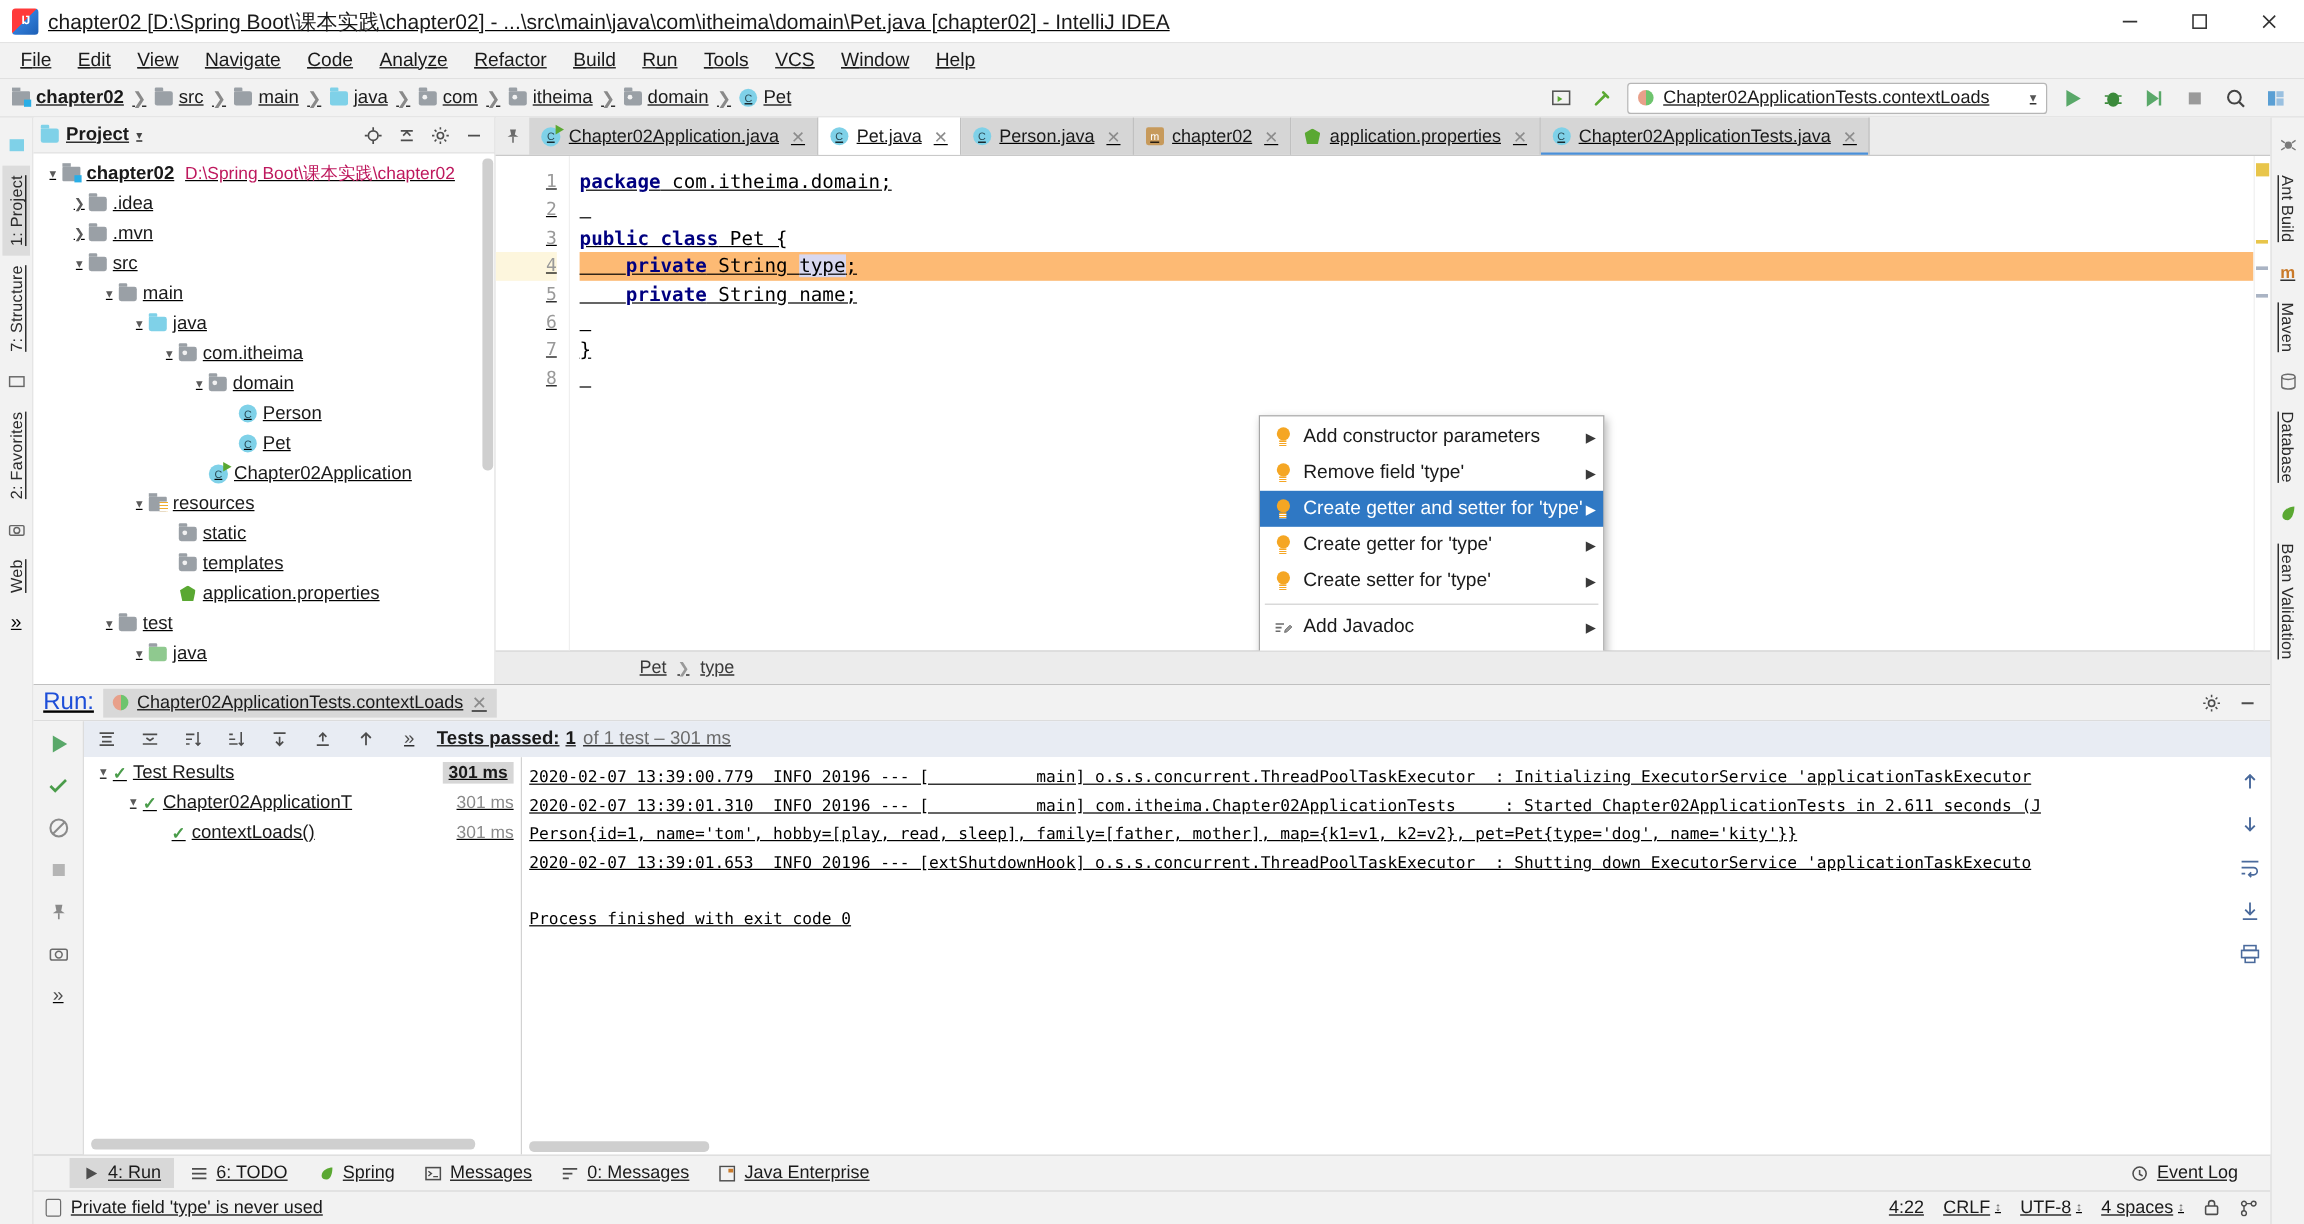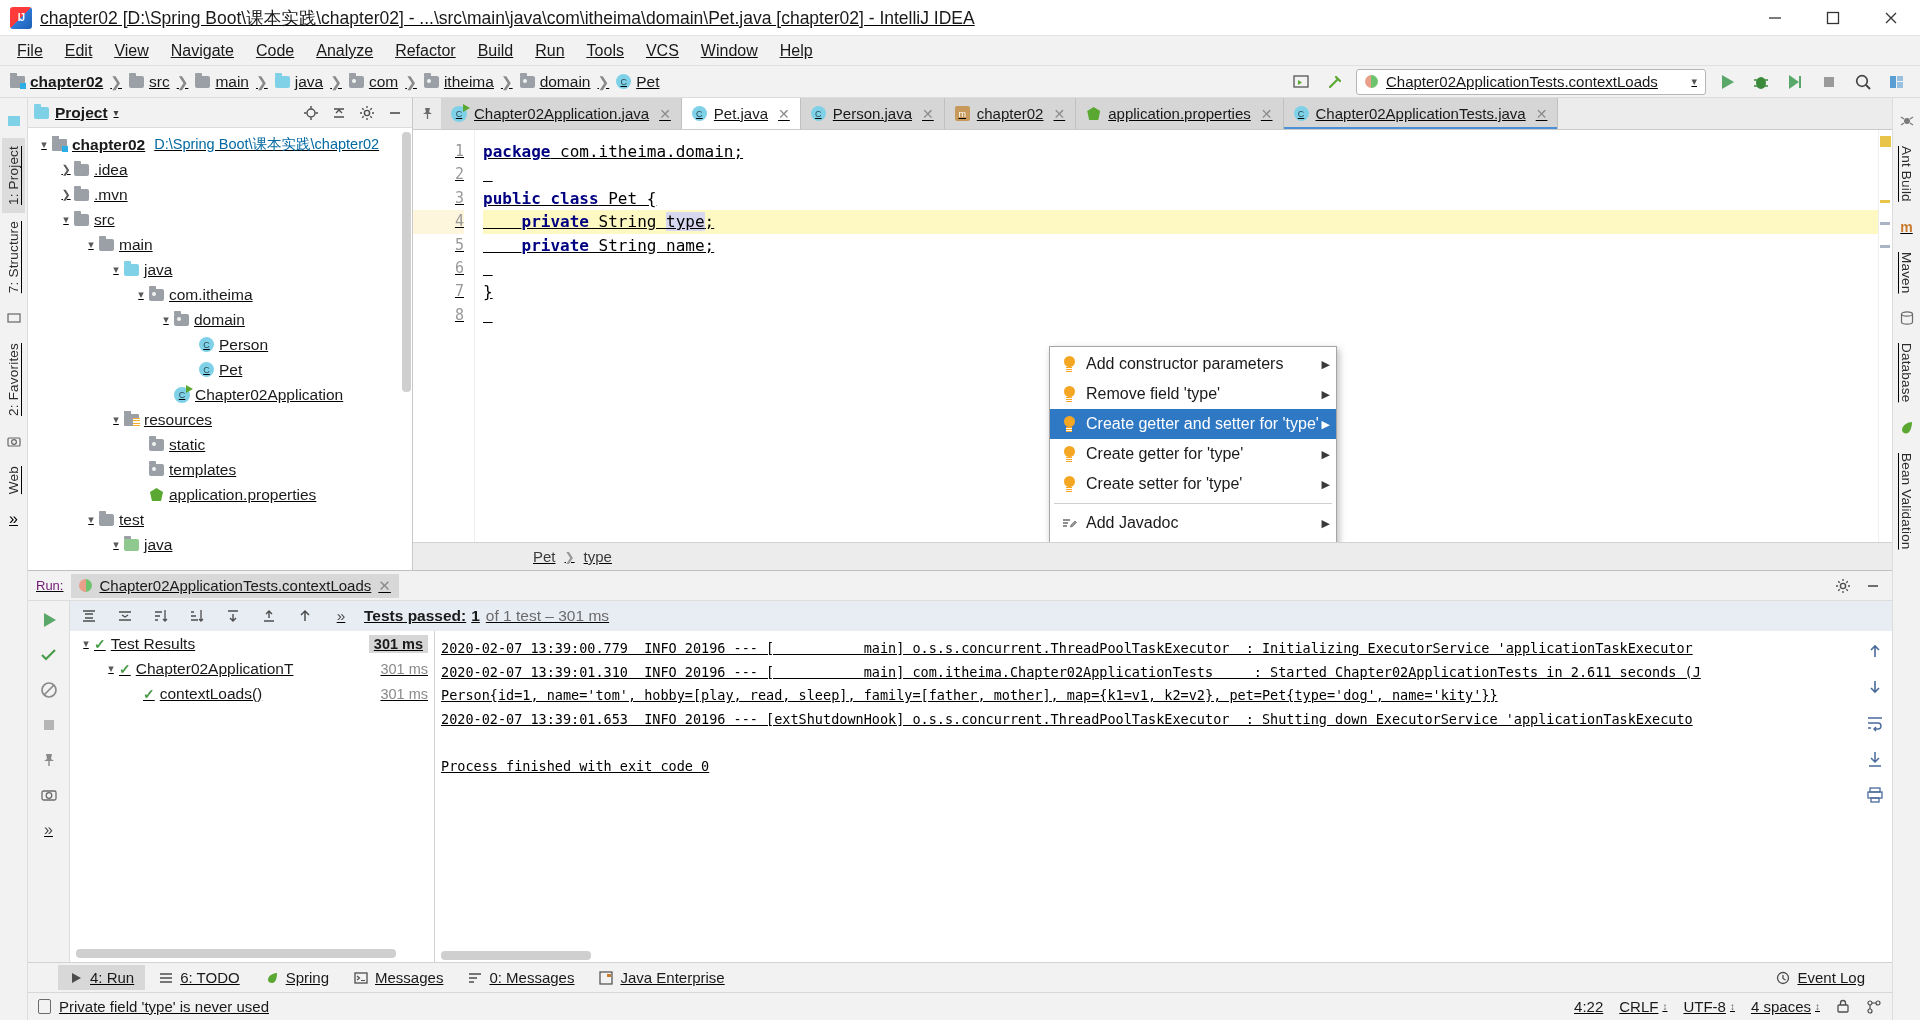--- a/index.html
+++ b/index.html
@@ -112,21 +112,21 @@
   }
   .panel-head .ttl { font-size:15.5px; color:#1a1a1a; font-weight:bold; }
   .panel-head .caret { font-size:10px; color:#444; }
   .panel-head .spacer { margin-left:auto; }
   .ph-ic { width:22px; height:22px; display:flex; align-items:center; justify-content:center; color:#4d4d4d; }
   .tree { flex:1; overflow:hidden; padding-top:4px; position:relative; background:#fff; }
   .trow { display:flex; align-items:center; height:25px; white-space:nowrap; font-size:15.5px; color:#1a1a1a; }
   .twist { width:16px; display:flex; align-items:center; justify-content:center; color:#5a5a5a; font-size:11px; flex:none; }
   .tname { margin-left:5px; }
   .tname.bold { font-weight:bold; }
-  .tpath { margin-left:9px; color:#0369a1; font-size:14.5px; }
+  .tpath { margin-left:9px; color:#be185d; font-size:14.5px; }
   .ic-mod {
     width:15px;height:12px;background:#9aa0a6;border-radius:1px;position:relative;flex:none;
   }
   .ic-mod::before{content:"";position:absolute;left:0;top:-3px;width:7px;height:3px;background:#9aa0a6;}
   .ic-mod::after{content:"";position:absolute;right:-1px;bottom:-1px;width:6px;height:6px;background:#2aaee6;}
   .ic-res{width:15px;height:12px;background:#9aa0a6;border-radius:1px;position:relative;flex:none;}
   .ic-res::before{content:"";position:absolute;left:0;top:-3px;width:7px;height:3px;background:#9aa0a6;}
   .ic-res::after{content:"";position:absolute;right:-1px;bottom:0px;width:7px;height:8px;
     background:repeating-linear-gradient(#f0ad2e 0 1px,#fff 1px 2.5px);}
   .ic-springapp{width:16px;height:16px;border-radius:50%;background:#7fd1e8;position:relative;flex:none;
@@ -158,21 +158,21 @@
     width:62px; background:#fff; text-align:right; padding:10px 10px 0 0; flex:none;
     font-family:"DejaVu Sans Mono", monospace; font-size:15px; color:#999; line-height:23.4px;
     border-right:1px solid #efefef;
   }
   .gutter .hl { background:#fdf6dd; display:block; }
   .code {
     flex:1; padding:10px 0 0 8px; font-family:"DejaVu Sans Mono", monospace;
     font-size:16px; line-height:23.4px; color:#000; position:relative; min-width:0;
   }
   .cl { white-space:pre; height:23.4px; }
-  .cl.hl { background:#fef9c3; }
+  .cl.hl { background:#fdba74; }
   .kw { color:#000080; font-weight:bold; }
   .sel { background:#d8d8f0; }
   .marker-bar { width:14px; background:#fff; flex:none; position:relative; border-left:1px solid #efefef; }
   .mk { position:absolute; right:2px; width:10px; height:3px; }
 
   .bcbar {
     height:28px; background:#ececec; border-top:1px solid #d2d2d2; display:flex; align-items:center;
     padding-left:120px; gap:9px; flex:none; font-size:15px; color:#3a3a3a;
   }
   .bcbar .sep { color:#999; font-size:12px; }
@@ -191,21 +191,21 @@
   .mrow.sel2 .marr { color:#fff; }
   .msep { height:1px; background:#d0d0d0; margin:4px 4px; }
   .bulb { width:13px;height:16px;position:relative; }
   .bulb::before{content:"";position:absolute;top:0;left:1px;width:11px;height:11px;background:#f5a623;border-radius:50%;}
   .bulb::after{content:"";position:absolute;bottom:0;left:3.5px;width:6px;height:5px;
     background:repeating-linear-gradient(#f5a623 0 1px,#fff 1px 2px);}
 
   
   .run-tw { height:392px; flex:none; display:flex; flex-direction:column; background:#fff; border-top:1px solid #c0c0c0; }
   .run-head { height:30px; display:flex; align-items:center; background:#f2f2f2; padding:0 8px; gap:8px; flex:none; border-bottom:1px solid #dcdcdc; }
-  .run-head .rl { font-size:13px; color:#701a75;text-align:center; }
+  .run-head .rl { font-size:20px; color:#1d4ed8;text-align:center; }
   .run-tab {
     display:flex;align-items:center;gap:7px;padding:3px 8px;background:#d8d8d8;font-size:15px;color:#1a1a1a;
   }
   .run-tab .x { color:#8c8c8c; }
   .half-circ { width:13px;height:13px;border-radius:50%;
     background:linear-gradient(90deg,#e8a08a 50%,#6ec46e 50%); flex:none; }
   .run-body { flex:1; display:flex; min-height:0; }
   .run-toolbar { width:42px; background:#f2f2f2; display:flex; flex-direction:column; align-items:center; padding-top:6px; gap:9px; flex:none; border-right:1px solid #dcdcdc;}
   .rt-ic { width:26px; height:26px; display:flex; align-items:center; justify-content:center; color:#4d4d4d; }
   .run-main { flex:1; display:flex; flex-direction:column; min-width:0; }

